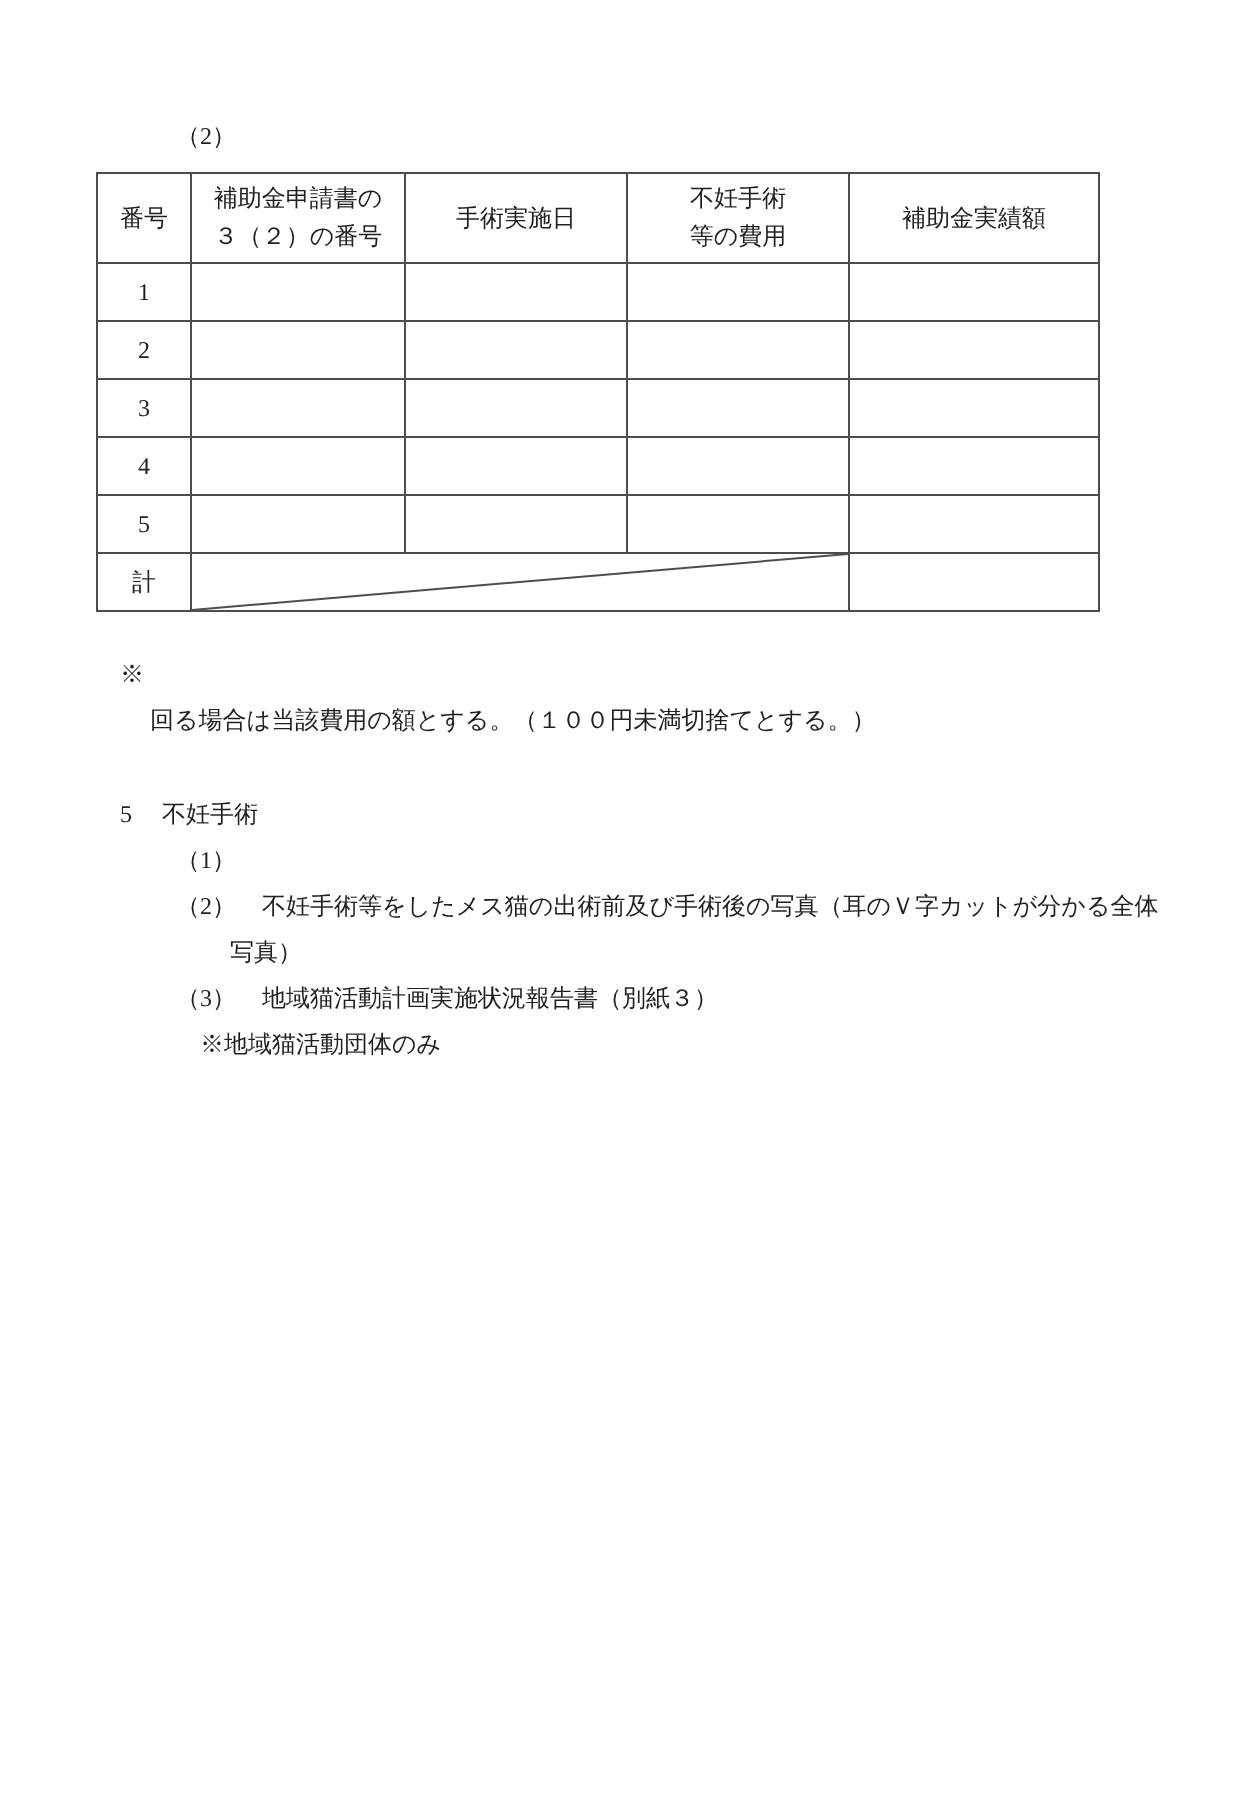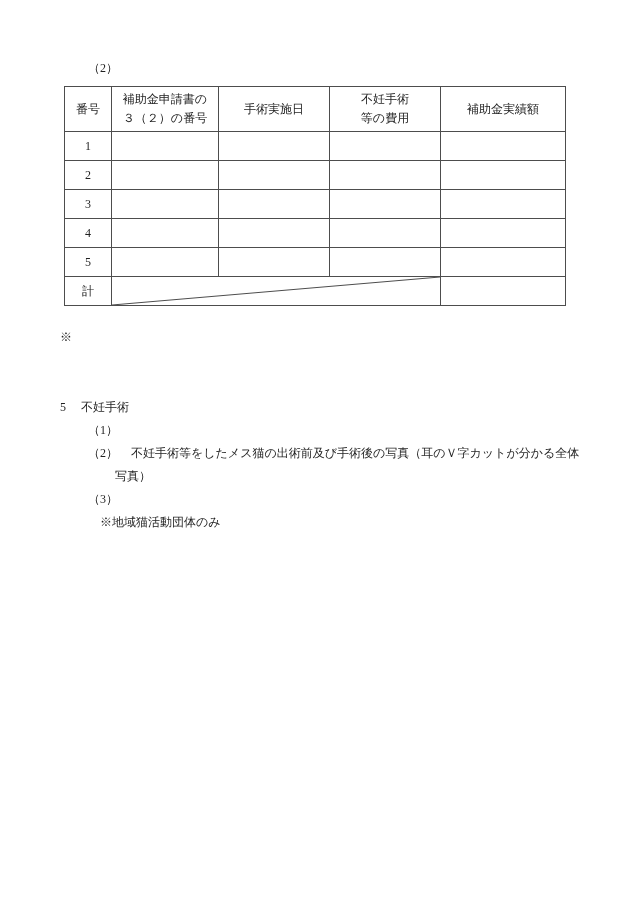--- a/index.html
+++ b/index.html
@@ -9,21 +9,21 @@
     margin:0 auto;
     background:#ffffff;
     font-family:"Liberation Serif","DejaVu Serif",serif;
     font-size:12px;
     color:#1f1f1f;
     overflow:hidden;
   }
   .t{position:absolute;white-space:nowrap;line-height:15px;}
   
   .form-table{
-    position:absolute;left:64px;top:86px;
+    position:absolute;left:48px;top:86px;
     border-collapse:collapse;table-layout:fixed;
   }
   .form-table td{
     border:1px solid #4d4d4d;
     text-align:center;vertical-align:middle;
     padding:0;font-size:12px;color:#1f1f1f;
     overflow:hidden;
   }
   .form-table .head-row td{height:44px;line-height:19px;}
   .form-table .data-row td{height:28px;}
@@ -109,28 +109,30 @@
           <svg viewBox="0 0 100 100" preserveAspectRatio="none">
             <line x1="0" y1="100" x2="100" y2="0" stroke="#4d4d4d" stroke-width="1" vector-effect="non-scaling-stroke"></line>
           </svg>
         </td>
         <td></td>
       </tr>
     </tbody>
   </table>
 
   <span class="t" style="left:60px;top:330px;">※</span>
+  <span class="t" style="left:75px;top:353px;">回る場合は当該費用の額とする。（１００円未満切捨てとする。）</span>
 
   <span class="t" style="left:60px;top:400px;">5</span>
   <span class="t" style="left:81px;top:400px;">不妊手術</span>
 
   <span class="t" style="left:88px;top:423px;">（1）</span>
 
   <span class="t" style="left:88px;top:446px;">（2）</span>
   <span class="t" style="left:131px;top:446px;">不妊手術等をしたメス猫の出術前及び手術後の写真（耳のＶ字カットが分かる全体</span>
   <span class="t" style="left:115px;top:469px;">写真）</span>
 
   <span class="t" style="left:88px;top:492px;">（3）</span>
+  <span class="t" style="left:131px;top:492px;">地域猫活動計画実施状況報告書（別紙３）</span>
 
   <span class="t" style="left:100px;top:515px;">※</span>
   <span class="t" style="left:112px;top:515px;">地域猫活動団体のみ</span>
 
 </div>
 
 </body></html>

